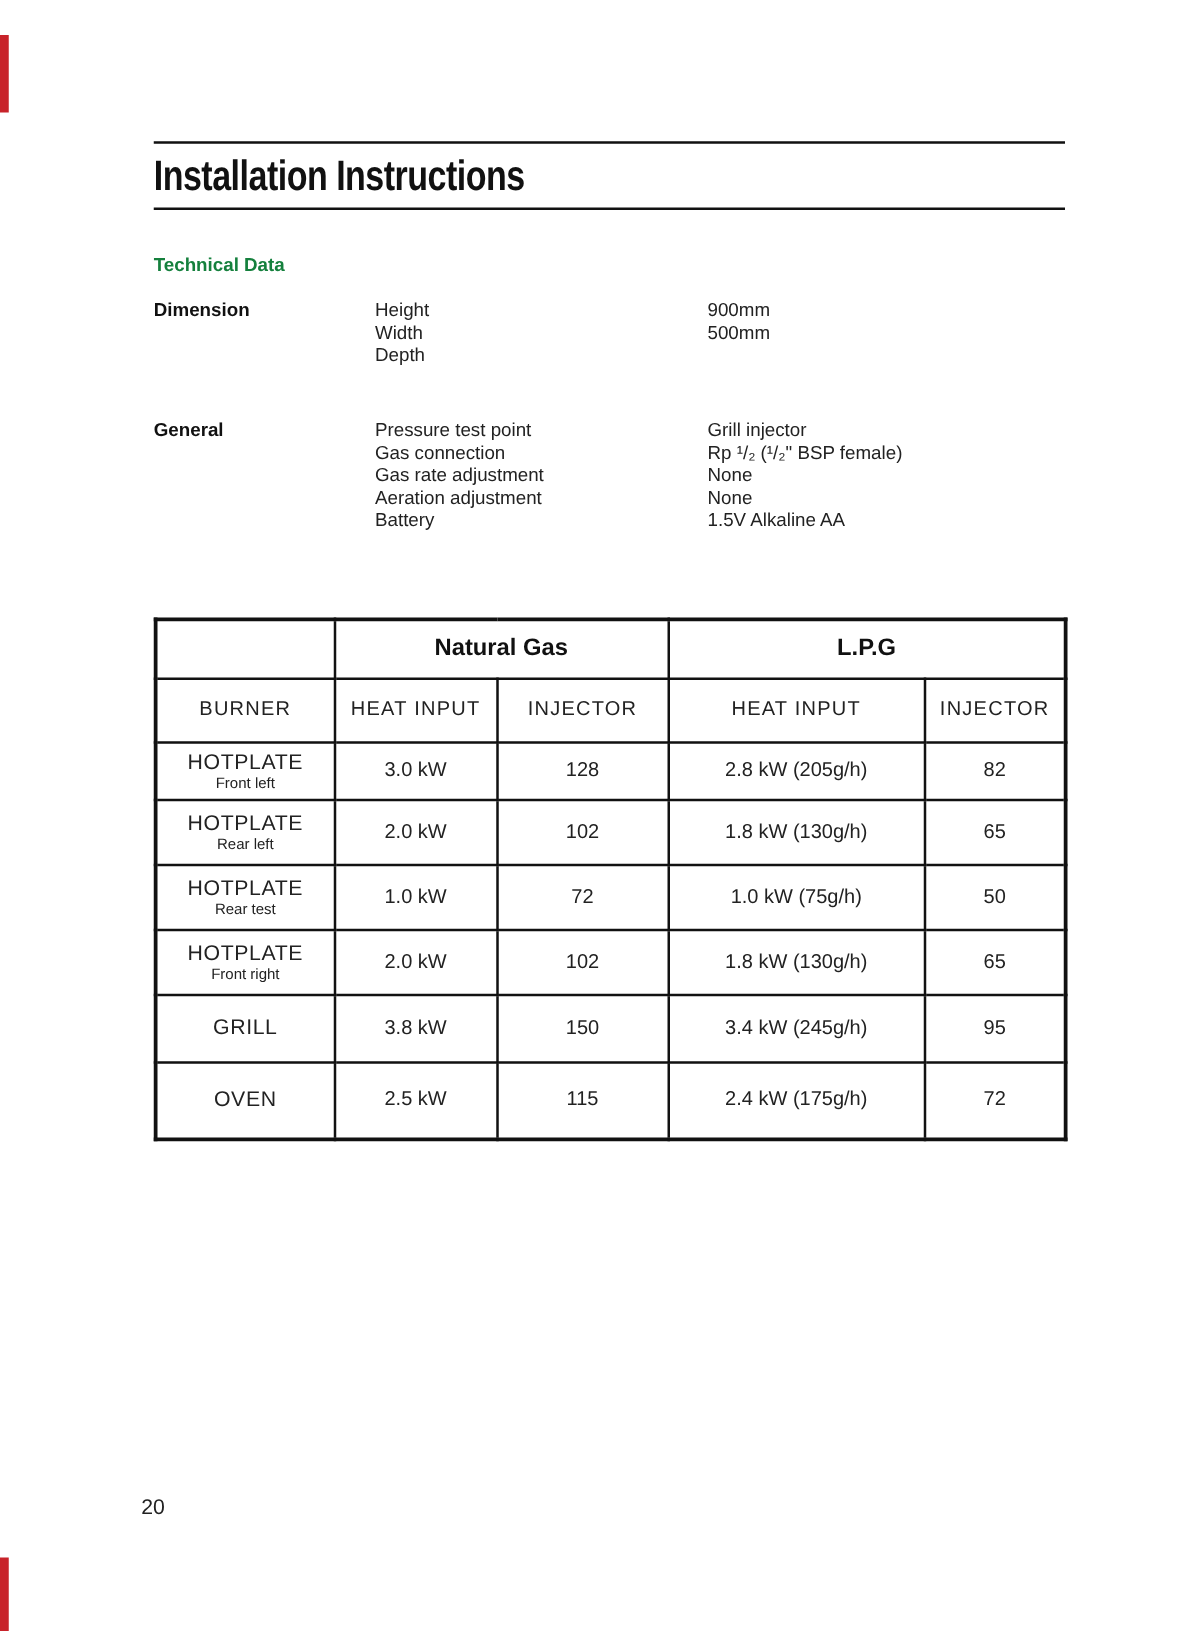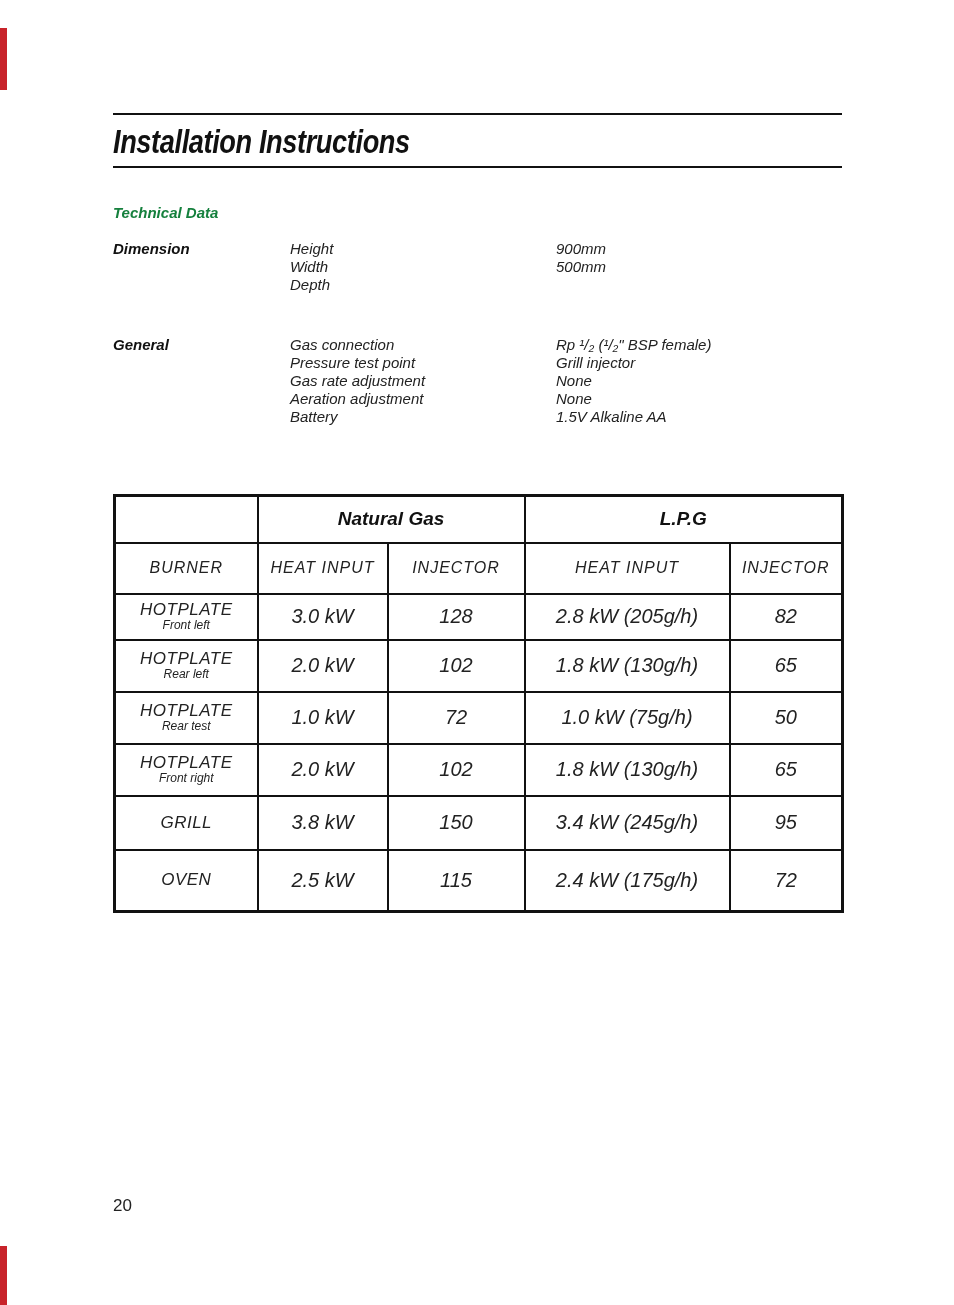--- a/index.html
+++ b/index.html
@@ -13,21 +13,21 @@
     color:#1a1a1a;
   }
   .red-tab {
     position:absolute; left:0; width:7px;
     background:#c8232a;
   }
   .red-tab.top { top:28px; height:62px; }
   .red-tab.bottom { top:1246px; height:59px; }
 
   .content {
-    position:absolute; left:113px; top:0; width:729px;font-style:italic;
+    position:absolute; left:123px; top:0; width:729px;
   }
 
   .title-block {
     margin-top:113px;
     border-top:2px solid #111;
     border-bottom:2px solid #111;
     padding:7px 0 6px 0;
   }
   .title-block h1 {
     font-size:34px; font-weight:700; line-height:38px;
@@ -64,21 +64,21 @@
   }
   tr.group-row { height:47px; }
   tr.colhead-row { height:51px; }
   tr.data-row-0 { height:46px; }
   tr.data-row-1, tr.data-row-2, tr.data-row-3 { height:52px; }
   tr.data-row-4 { height:54px; }
   tr.data-row-5 { height:62px; }
 
   .group-head { font-size:19px; font-weight:700; color:#111; }
   .col-head { font-size:16px; letter-spacing:1px; color:#222; }
-  .cell-val { font-size:20px; color:#222; }
+  .cell-val { font-size:16px; color:#222; }
   .burner-name { font-size:17px; letter-spacing:0.5px; color:#222; line-height:18px; }
   .burner-sub { display:block; font-size:12px; color:#222; line-height:13px; }
 
   .page-number {
     position:absolute; left:113px; top:1196px;
     font-size:17px; color:#222;
   }
 </style>
 </head>
 <body>
@@ -110,26 +110,26 @@
         <div class="spec-row">
           <div class="spec-attr">Depth</div>
         </div>
       </div>
     </div>
 
     <div class="spec-section general">
       <div class="spec-label">General</div>
       <div class="spec-lines">
         <div class="spec-row">
+          <div class="spec-attr">Pressure test point</div>
+          <div class="spec-val">Grill injector</div>
+        </div>
+        <div class="spec-row">
           <div class="spec-attr">Gas connection</div>
           <div class="spec-val">Rp ¹/₂ (¹/₂" BSP female)</div>
-        </div>
-        <div class="spec-row">
-          <div class="spec-attr">Pressure test point</div>
-          <div class="spec-val">Grill injector</div>
         </div>
         <div class="spec-row">
           <div class="spec-attr">Gas rate adjustment</div>
           <div class="spec-val">None</div>
         </div>
         <div class="spec-row">
           <div class="spec-attr">Aeration adjustment</div>
           <div class="spec-val">None</div>
         </div>
         <div class="spec-row">

